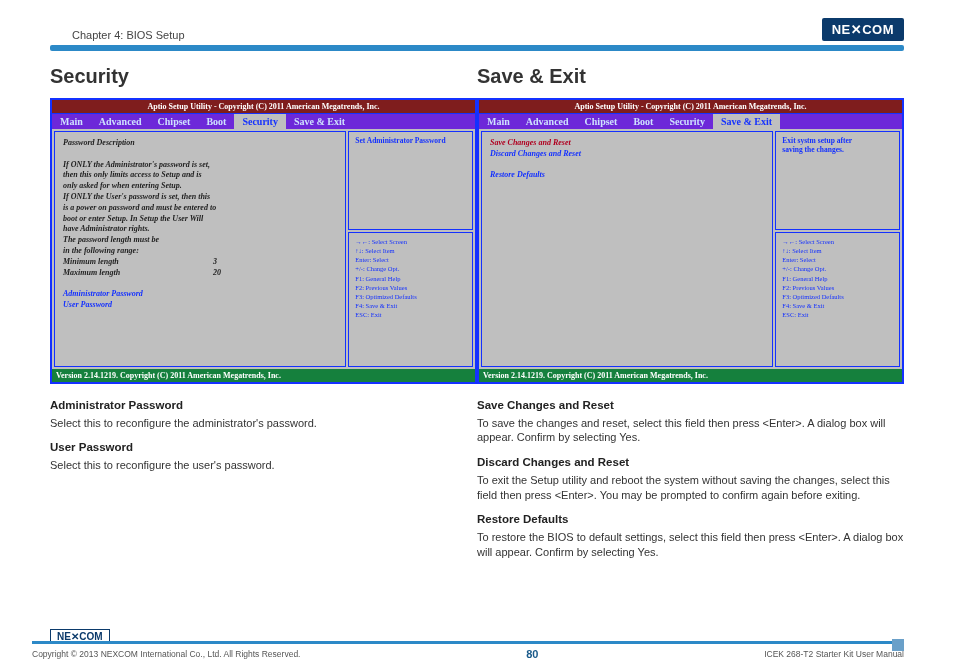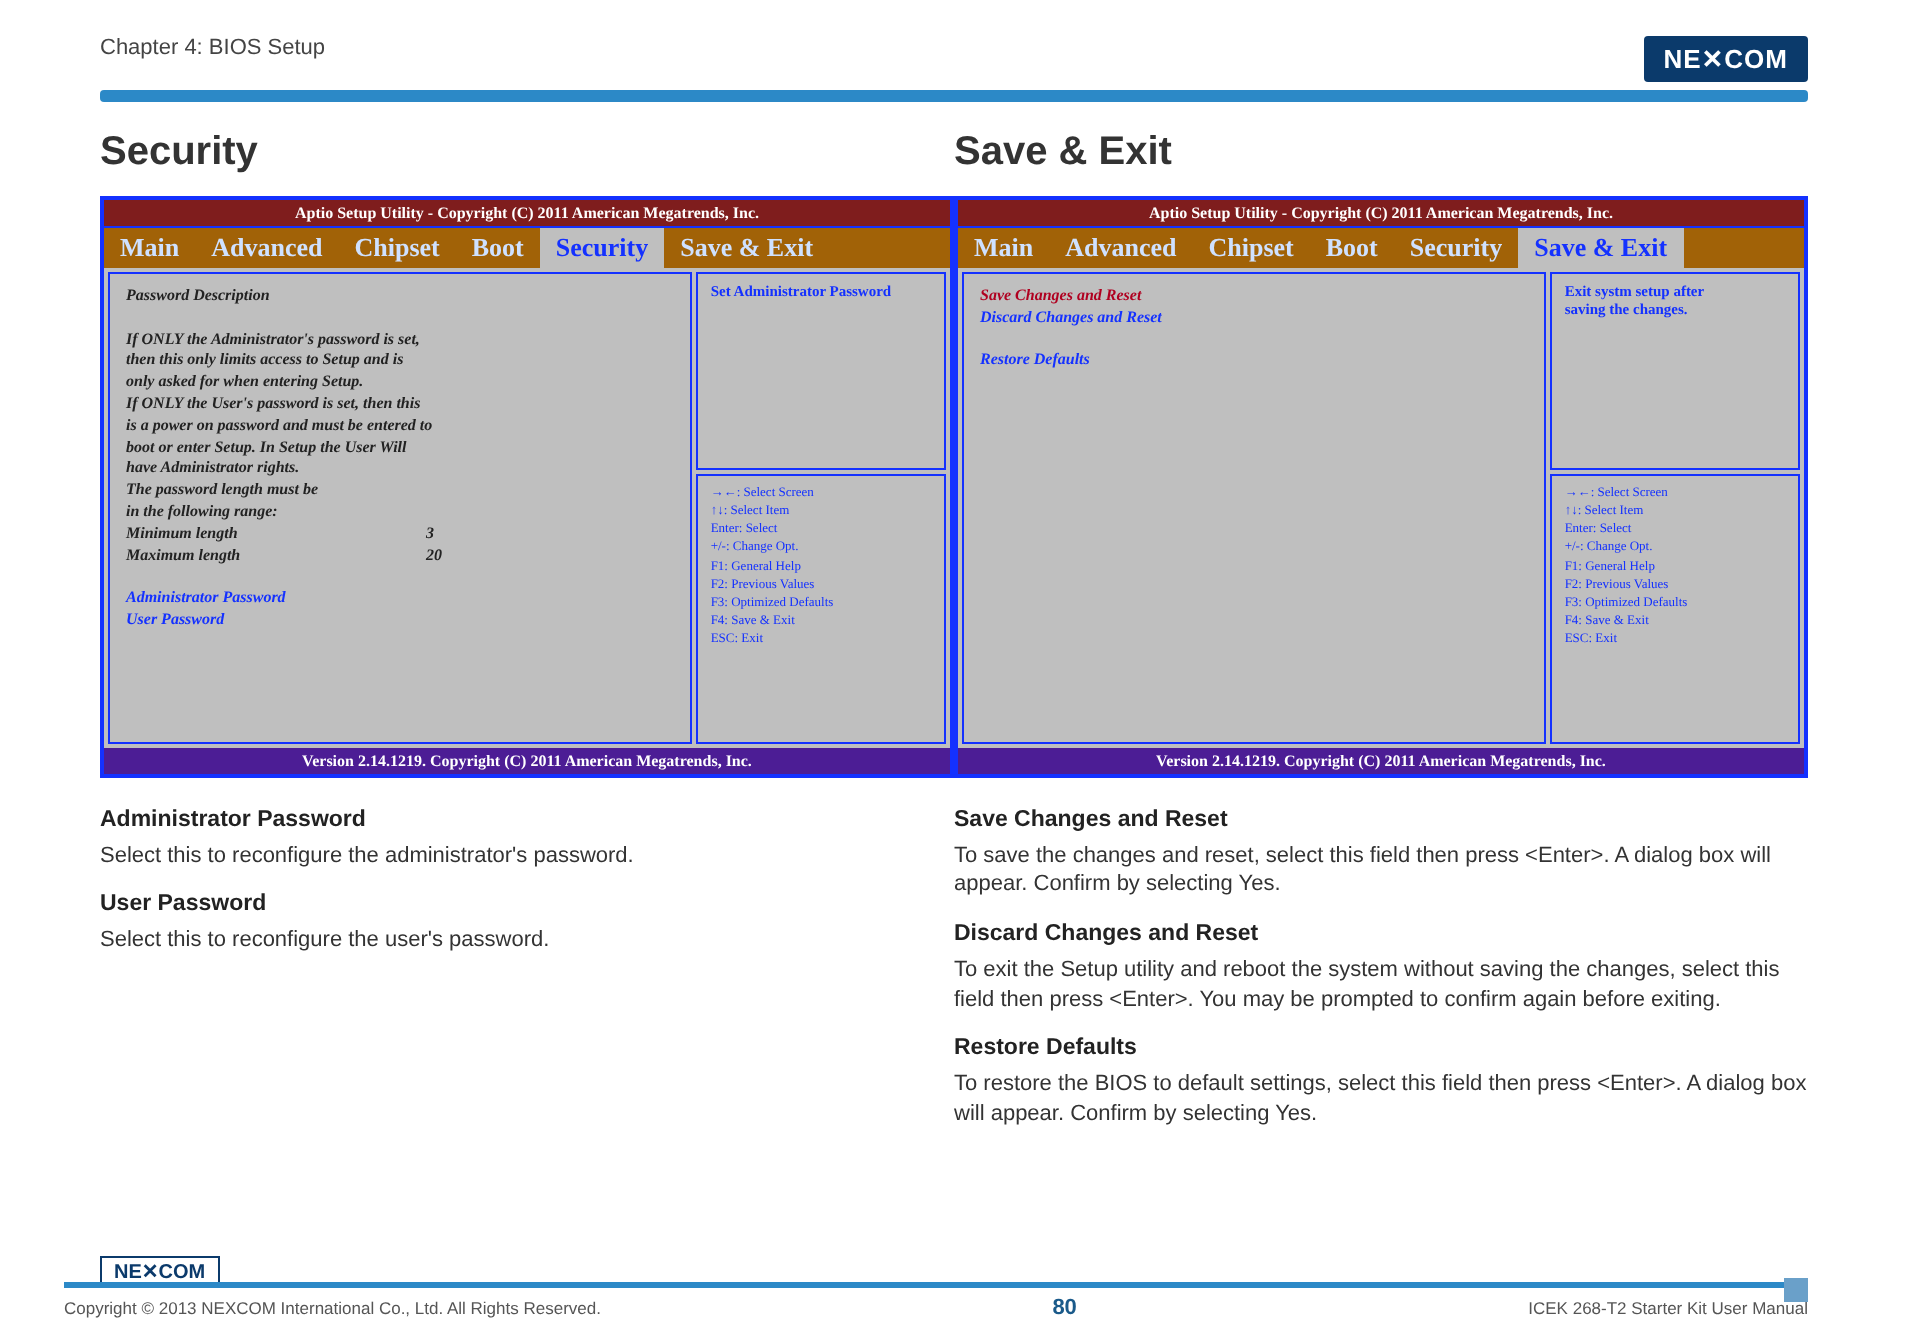--- a/index.html
+++ b/index.html
@@ -1,35 +1,35 @@
 <!DOCTYPE html>
 <html><head>
 <meta charset="utf-8">
 <style>
   * { box-sizing: border-box; margin: 0; padding: 0; }
   body { font-family: Arial, Helvetica, sans-serif; background: #fff; width: 954px; height: 672px; position: relative; color: #222; }
   .page { padding: 18px 50px 0 50px; }
-  .page-header { display: flex; justify-content: space-between; align-items: flex-start; margin-bottom: 4px; }
+  .page-header { display: flex; justify-content: space-between; align-items: flex-end; margin-bottom: 4px; margin-left: 22px; }
   .chap-title { font-size: 11px; color: #444; }
   .logo { background: #0b3a6b; color: #fff; font-weight: bold; padding: 4px 10px; font-size: 13px; letter-spacing: 0.5px; border-radius: 2px; }
   .rule-blue { height: 6px; background: linear-gradient(to right,#2c89c7,#2c89c7); margin-top:3px; margin-bottom: 14px; border-radius:2px;}
   .cols { display: flex; }
   .col { flex: 1; }
   h1.sect { font-size: 20px; font-weight: bold; color: #333; margin-bottom: 10px; }
   .bios { border: 2px solid #1431ff; background: #bfbfbf; font-family: "Times New Roman", serif; font-size: 8px; }
   .bios-top { background: #7f1d1d; color: #fff; text-align: center; font-weight: bold; font-size: 8px; padding: 2px 4px; }
-  .bios-tabs { display: flex; background: #a16207; color: #fff; font-size: 13px; border-top:1px solid #1431ff;}
+  .bios-tabs { display: flex; background: #6d28d9; color: #fff; font-size: 10px; border-top:1px solid #1431ff;}
   .bios-tab { padding: 2px 8px; color: #cfe1ff; font-weight: bold; }
   .bios-tab.active { background: #bfbfbf; color: #1431ff; }
   .bios-body { display: flex; min-height: 240px; }
   .bios-left { flex: 2.2; border: 1px solid #1431ff; margin: 2px 1px 2px 2px; padding: 6px 8px; font-size: 8px; line-height: 1.35; font-style: italic; }
   .bios-right { flex: 1; display:flex; flex-direction:column; margin: 2px 2px 2px 1px; }
   .bios-right-top { flex:1; border:1px solid #1431ff; padding:4px 6px; color:#1431ff; font-weight:bold; font-size:7.5px;}
   .bios-right-bot { flex:1.4; border:1px solid #1431ff; padding:4px 6px; color:#1431ff; font-size:6.5px; line-height:1.4; margin-top:2px;}
-  .bios-bottom { background:#4c1d95; color:#fff; text-align:center; font-size:8px; padding:2px 4px; font-weight:bold;}
+  .bios-bottom { background:#15803d; color:#fff; text-align:left; font-size:8px; padding:2px 4px; font-weight:bold;}
   .blue { color:#1431ff; font-weight:bold; }
   .bold { font-weight:bold; }
   .red { color:#b00020; font-weight:bold; }
   .desc-block { margin-top: 14px; font-size: 11px; color:#333; line-height:1.35;}
   .desc-block h3 { font-size: 11.5px; font-weight:bold; margin-top:10px; margin-bottom:2px; color:#222;}
   .footer { position:absolute; bottom:12px; left:32px; right:50px; }
   .footer-rule { height:3px; background:#2c89c7; margin-bottom:4px; position:relative;}
   .footer-rule::after{content:""; position:absolute; right:0; top:-2px; width:12px; height:12px; background:#6aa0c9;}
   .footer-row { display:flex; justify-content:space-between; font-size:8.5px; color:#555; align-items:center;}
   .footer-logo { background:#fff; color:#0b3a6b; font-weight:bold; border:1px solid #0b3a6b; padding:1px 6px; font-size:10px; margin-bottom:2px; display:inline-block;}

